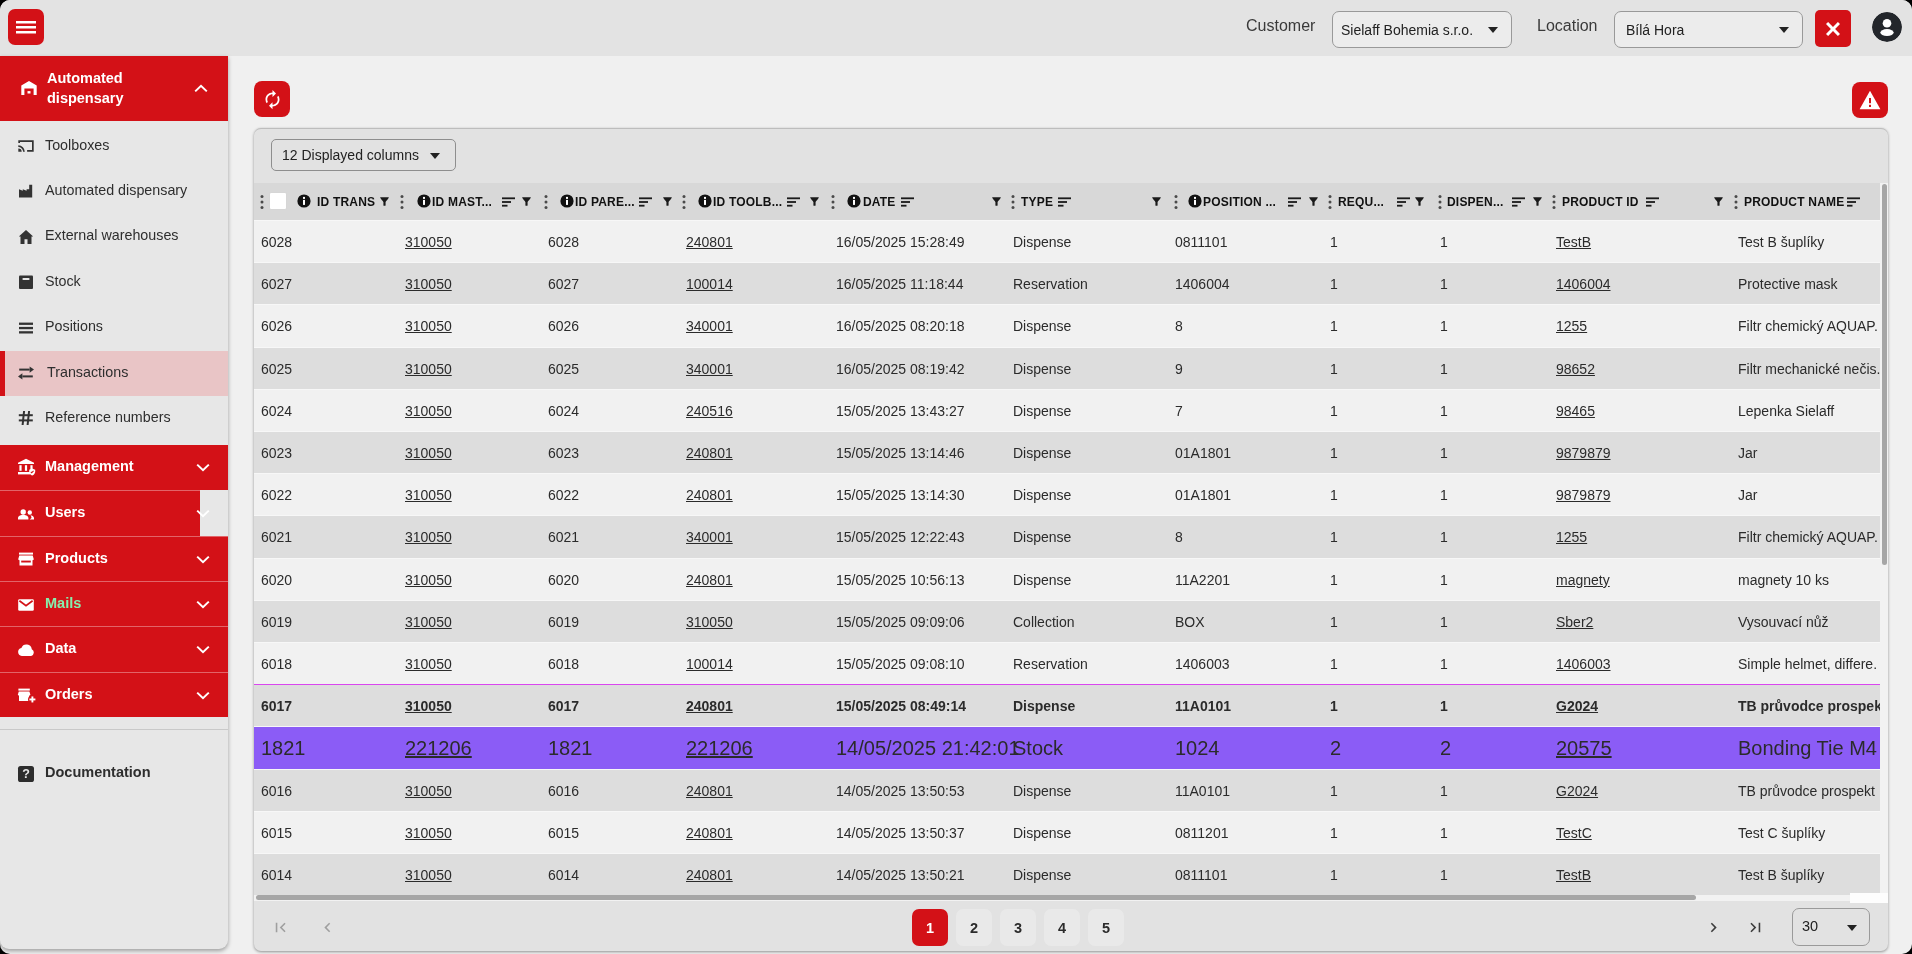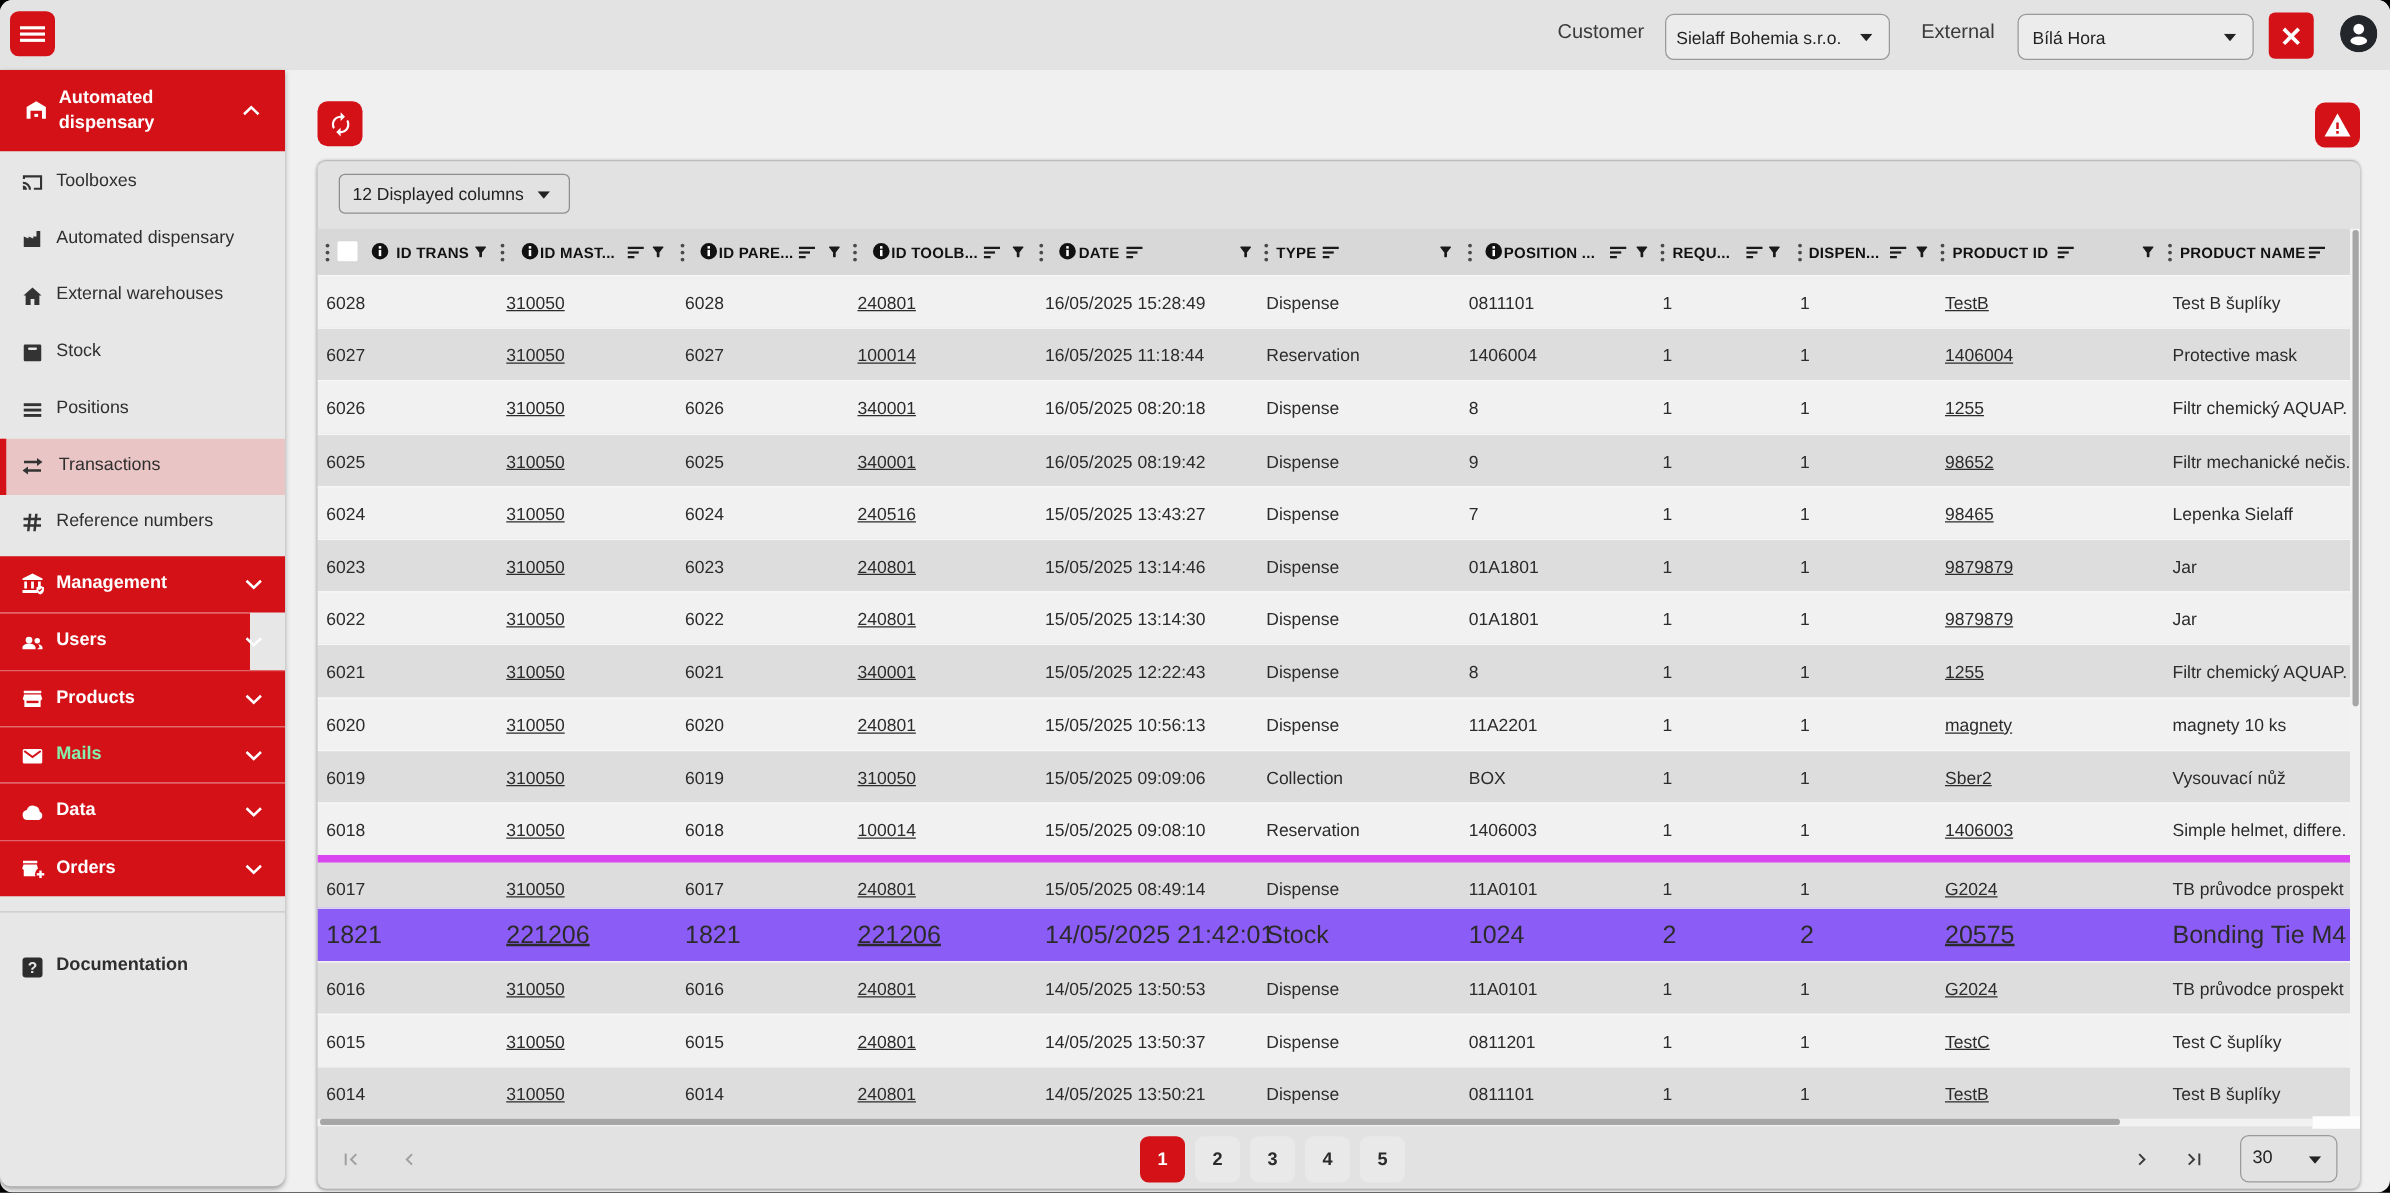--- a/index.html
+++ b/index.html
@@ -18,21 +18,21 @@
     </div>
     <div style="position:absolute;left:1246px;top:17px;font-size:16px;color:#3a3a3a;">Customer</div>
     <div style="position:absolute;left:1332px;top:10.5px;width:180px;height:37px;background:#ececec;border:1px solid #999;border-radius:7px;box-sizing:border-box;">
       <div style="position:absolute;left:8px;top:10px;font-size:14px;color:#222;">Sielaff Bohemia s.r.o.</div>
       <div style="position:absolute;right:13px;top:15.5px;">
         <svg width="10" height="6" viewBox="0 0 10 6" style="">
           <path d="M0 0 h10 L5 6 Z" fill="#222"></path>
         </svg>
       </div>
     </div>
-    <div style="position:absolute;left:1537px;top:17px;font-size:16px;color:#3a3a3a;">External</div>
+    <div style="position:absolute;left:1537px;top:17px;font-size:16px;color:#3a3a3a;">Location</div>
     <div style="position:absolute;left:1614px;top:10.5px;width:189px;height:37px;background:#ececec;border:1px solid #999;border-radius:7px;box-sizing:border-box;">
       <div style="position:absolute;left:11px;top:10px;font-size:14px;color:#222;">Bílá Hora</div>
       <div style="position:absolute;right:13px;top:15.5px;">
         <svg width="10" height="6" viewBox="0 0 10 6" style="">
           <path d="M0 0 h10 L5 6 Z" fill="#222"></path>
         </svg>
       </div>
     </div>
     <div style="position:absolute;left:1815px;top:10px;width:36px;height:37px;background:#d31117;border-radius:5px;display:flex;align-items:center;justify-content:center;">
       <svg width="20" height="20" viewBox="0 0 20 20" style="">
@@ -647,21 +647,21 @@
           <span style="position:absolute;left:294px;white-space:nowrap;">6018</span>
           <span style="position:absolute;left:432px;text-decoration:underline;white-space:nowrap;">100014</span>
           <span style="position:absolute;left:582px;white-space:nowrap;">15/05/2025 09:08:10</span>
           <span style="position:absolute;left:759px;white-space:nowrap;">Reservation</span>
           <span style="position:absolute;left:921px;white-space:nowrap;">1406003</span>
           <span style="position:absolute;left:1076px;white-space:nowrap;">1</span>
           <span style="position:absolute;left:1186px;white-space:nowrap;">1</span>
           <span style="position:absolute;left:1302px;text-decoration:underline;white-space:nowrap;">1406003</span>
           <span style="position:absolute;left:1484px;white-space:nowrap;">Simple helmet, differe.</span>
         </div>
-        <div style="position:absolute;left:0px;top:464.2px;width:1626px;height:42.2px;background:#dddddd;border-top:6px solid #d946ef;box-sizing:border-box;line-height:42.2px;font-size:14px;color:#2b2b2b;">
+        <div style="position:absolute;left:0px;top:464.2px;width:1626px;height:42.2px;background:#dddddd;border-top:1px solid #d946ef;box-sizing:border-box;line-height:42.2px;font-size:14px;color:#2b2b2b;font-weight:bold;">
           <span style="position:absolute;left:7px;white-space:nowrap;">6017</span>
           <span style="position:absolute;left:151px;text-decoration:underline;white-space:nowrap;">310050</span>
           <span style="position:absolute;left:294px;white-space:nowrap;">6017</span>
           <span style="position:absolute;left:432px;text-decoration:underline;white-space:nowrap;">240801</span>
           <span style="position:absolute;left:582px;white-space:nowrap;">15/05/2025 08:49:14</span>
           <span style="position:absolute;left:759px;white-space:nowrap;">Dispense</span>
           <span style="position:absolute;left:921px;white-space:nowrap;">11A0101</span>
           <span style="position:absolute;left:1076px;white-space:nowrap;">1</span>
           <span style="position:absolute;left:1186px;white-space:nowrap;">1</span>
           <span style="position:absolute;left:1302px;text-decoration:underline;white-space:nowrap;">G2024</span>

